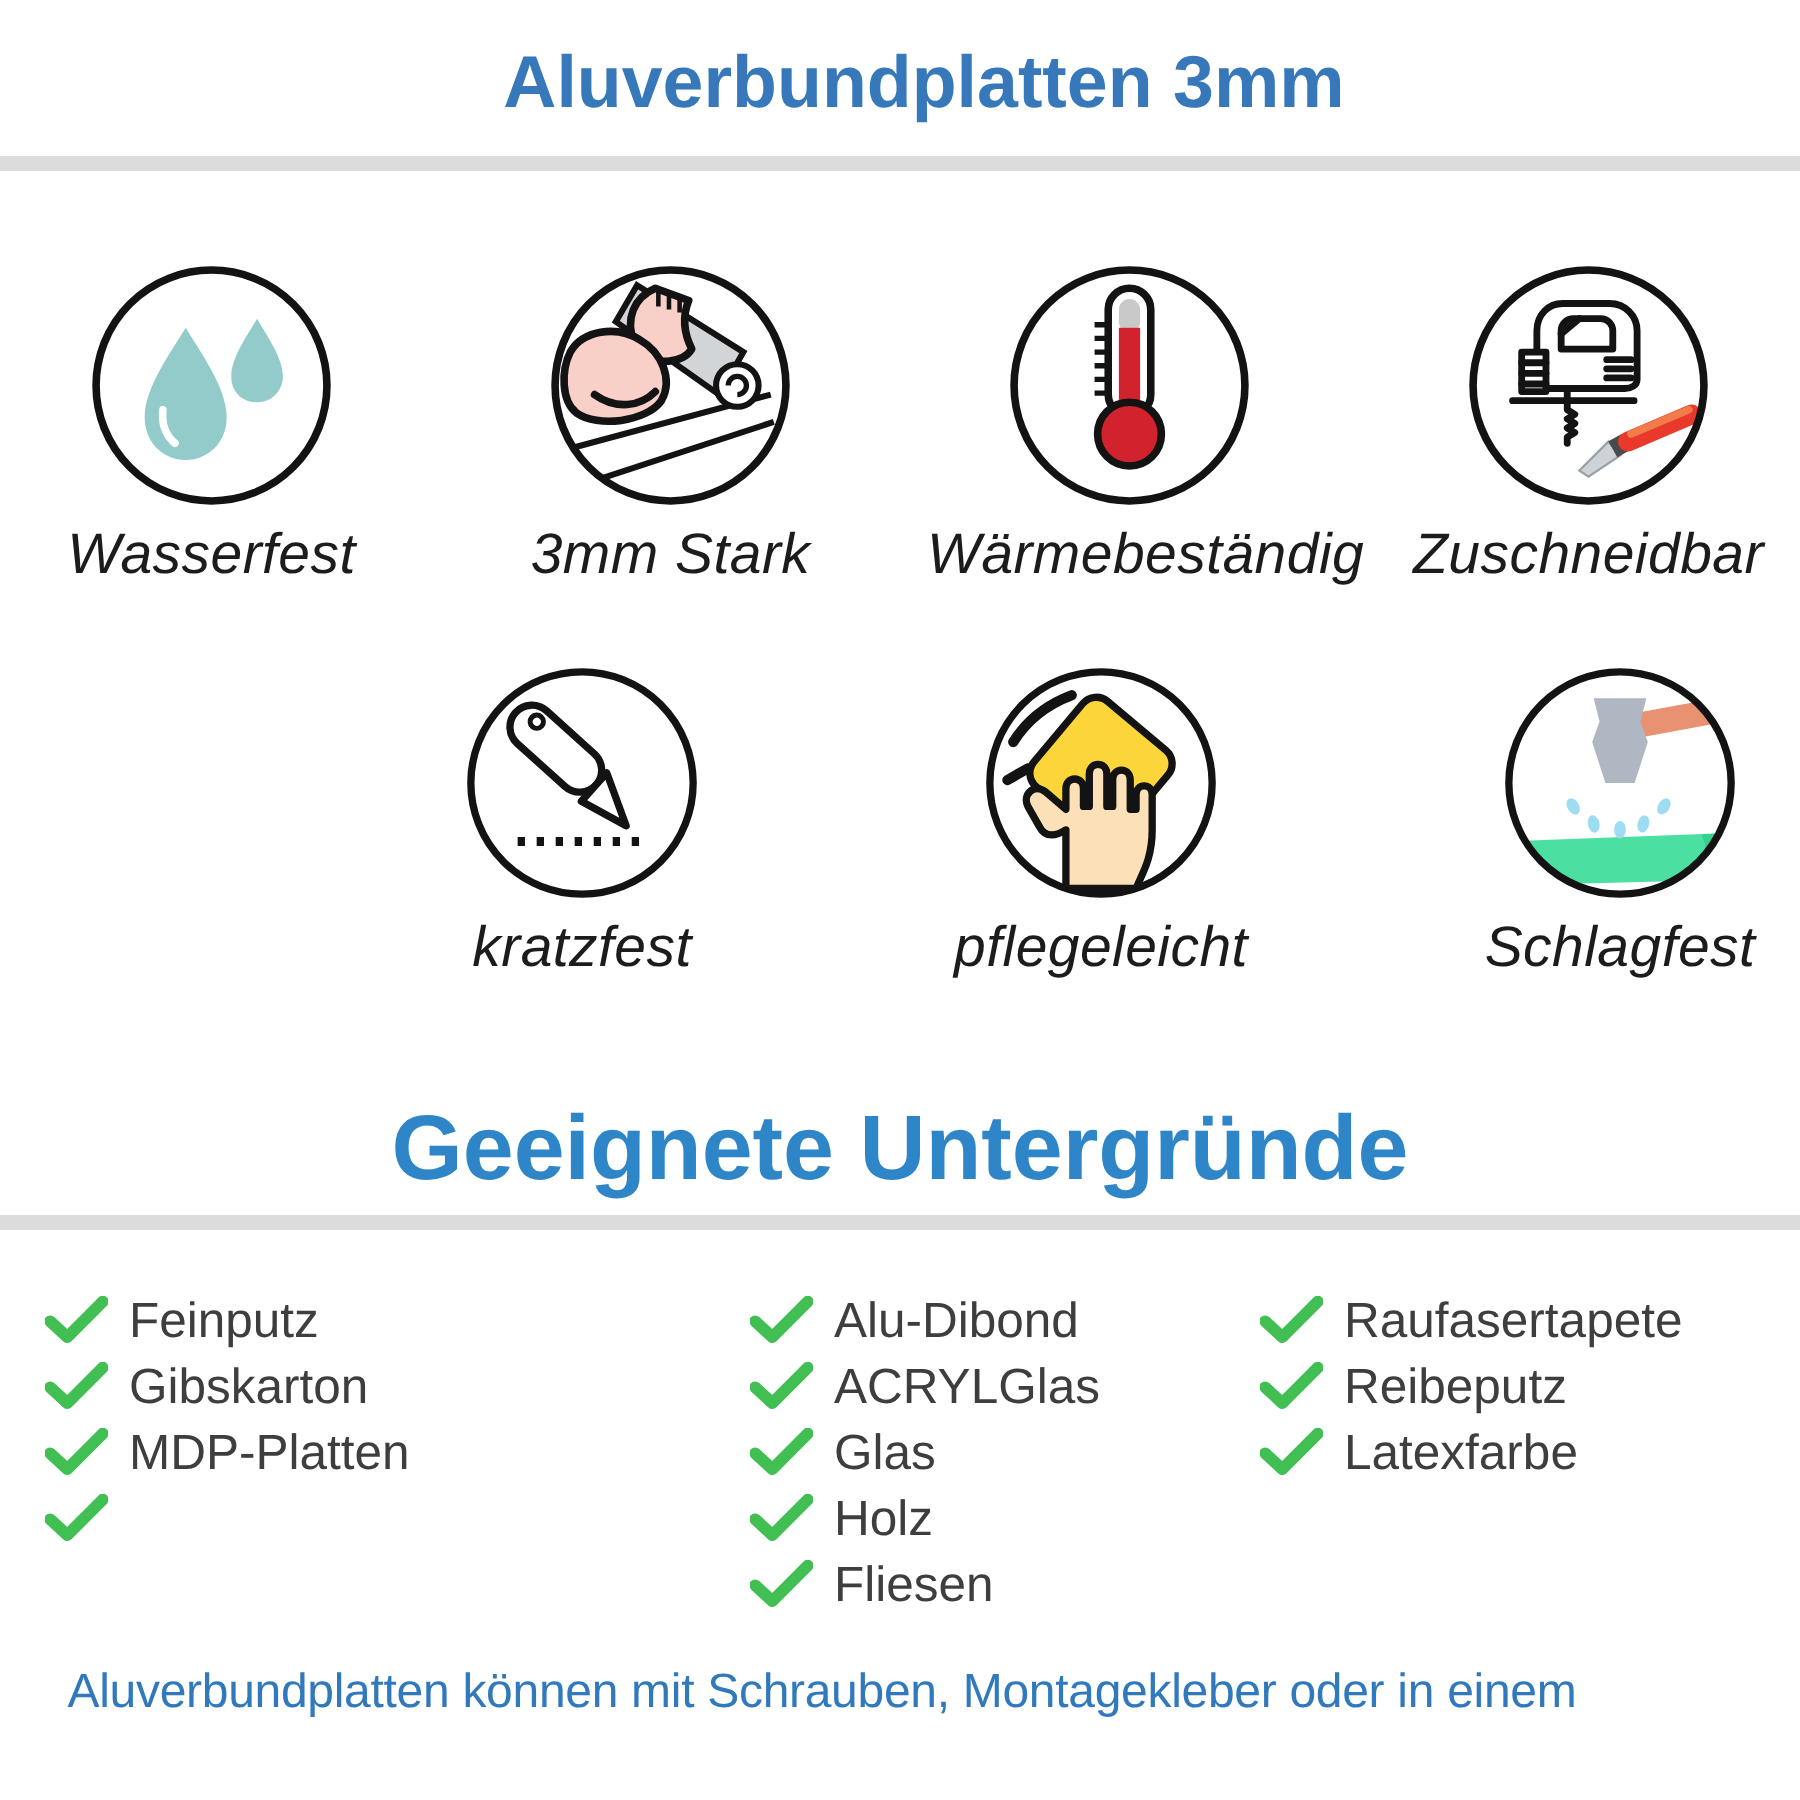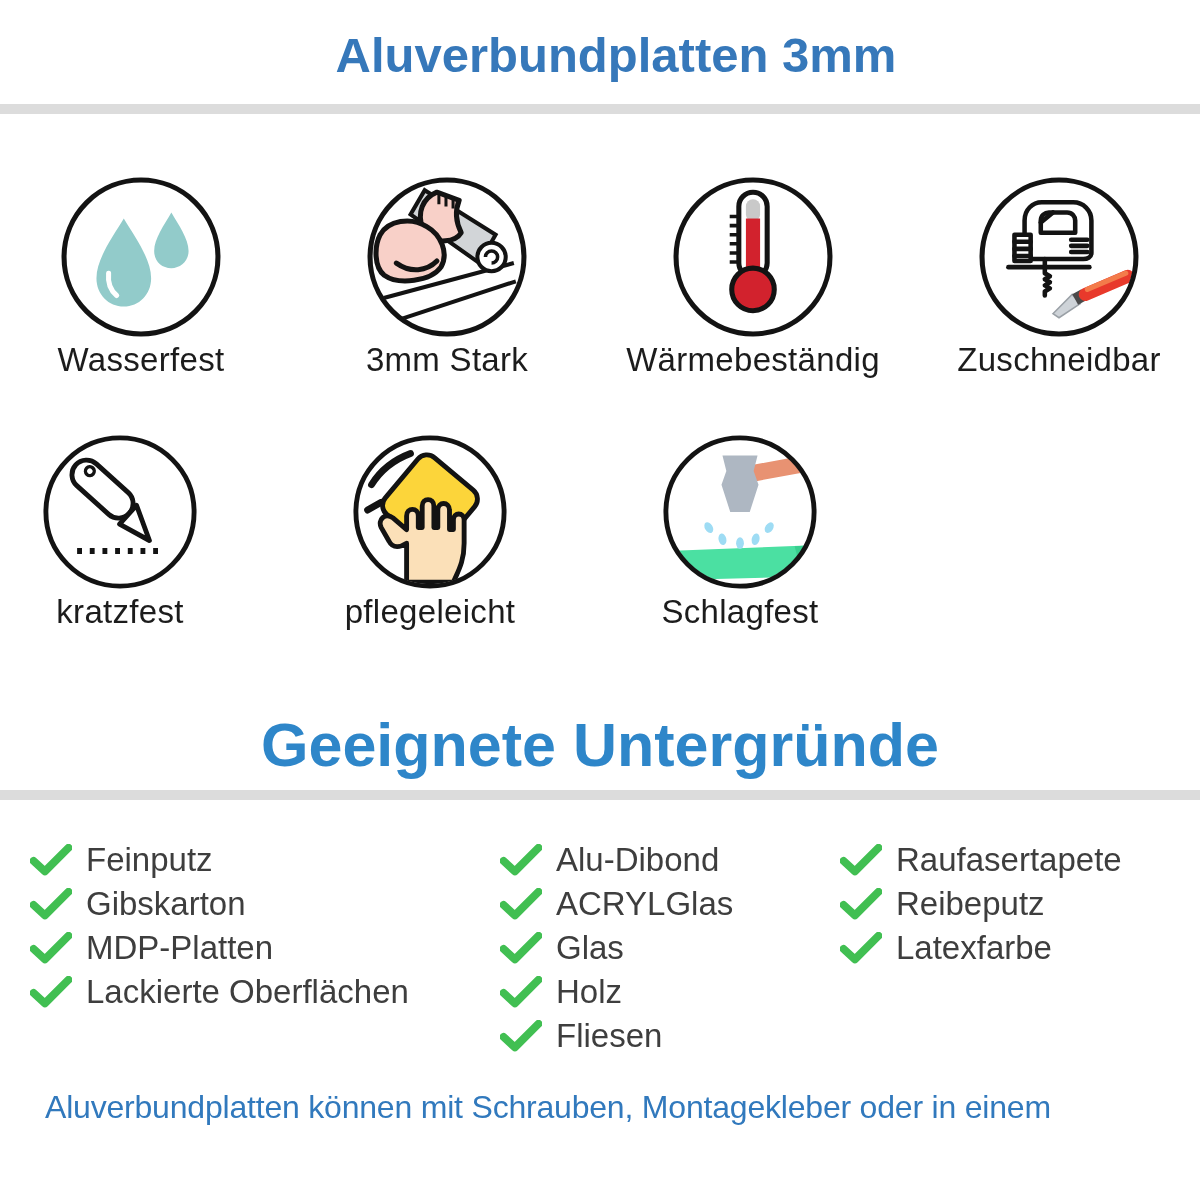--- a/index.html
+++ b/index.html
@@ -25,30 +25,31 @@
   }
   
   .feature-row1 {
     margin-top:62px;
     padding:0 6px;
     display:flex; justify-content:space-between;
   }
   .feature-row1 .feature { width:270px; }
   .feature-row2 {
     margin-top:56px;
-    display:flex; justify-content:flex-start; gap:70px;
+    display:flex; justify-content:flex-end; gap:106px;
   }
   .feature-row2 .feature { width:240px; }
   .feature { text-align:center; }
   .feature .icon-wrap { display:flex; justify-content:center; }
   .feature .label {
-    margin-top:4px;
-    font-size:33px; line-height:36px; font-weight:500;
+    margin-top:14px;
+    font-size:38px; line-height:36px; font-weight:500;
     letter-spacing:.3px;
     color:var(--label_dark);
+    font-style:italic;
   }
   
   .section-title {
     margin-top:86px;
     text-align:center;
     font-size:61px; font-weight:700; line-height:58px;
     color:var(--subtitle_blue);
   }
   .divider.second { margin-top:16px; }
   
@@ -290,21 +291,20 @@
       <div class="check-item">
         <svg width="42" height="32" viewBox="0 0 48 36">
             <path d="M4,19 L17,31 L44,4" fill="none" stroke="#41bf52" stroke-width="9" stroke-linecap="round" stroke-linejoin="round"></path>
           </svg>
         <span class="check-label">MDP-Platten</span>
       </div>
       <div class="check-item">
         <svg width="42" height="32" viewBox="0 0 48 36">
             <path d="M4,19 L17,31 L44,4" fill="none" stroke="#41bf52" stroke-width="9" stroke-linecap="round" stroke-linejoin="round"></path>
           </svg>
-        <span class="check-label">Lackierte Oberflächen</span>
       </div>
     </div>
 
     <div class="col2">
       <div class="check-item">
         <svg width="42" height="32" viewBox="0 0 48 36">
             <path d="M4,19 L17,31 L44,4" fill="none" stroke="#41bf52" stroke-width="9" stroke-linecap="round" stroke-linejoin="round"></path>
           </svg>
         <span class="check-label">Alu-Dibond</span>
       </div>

